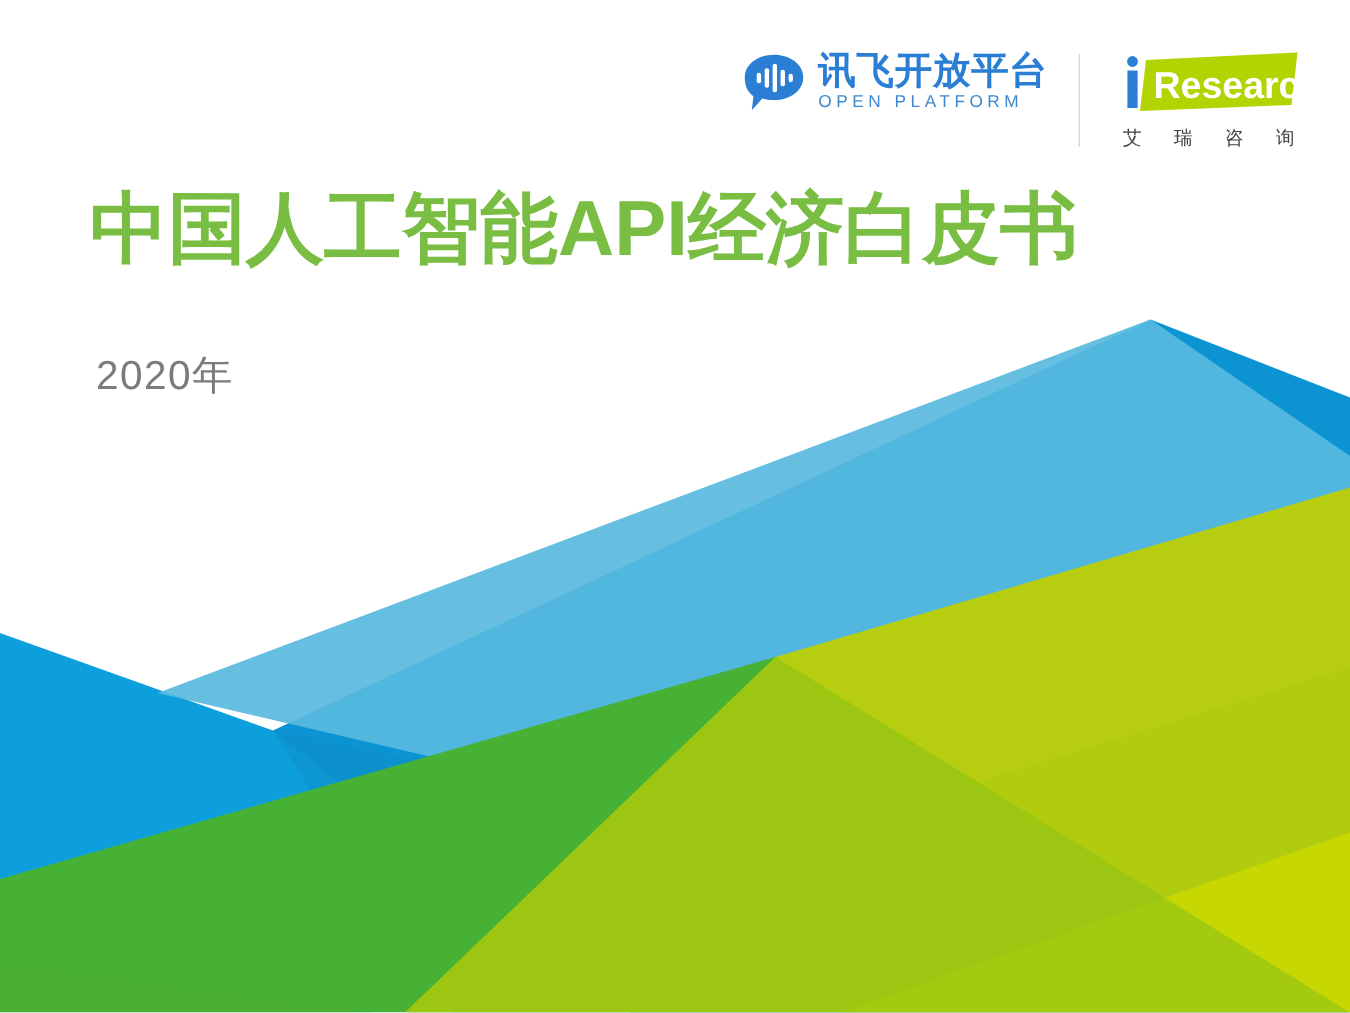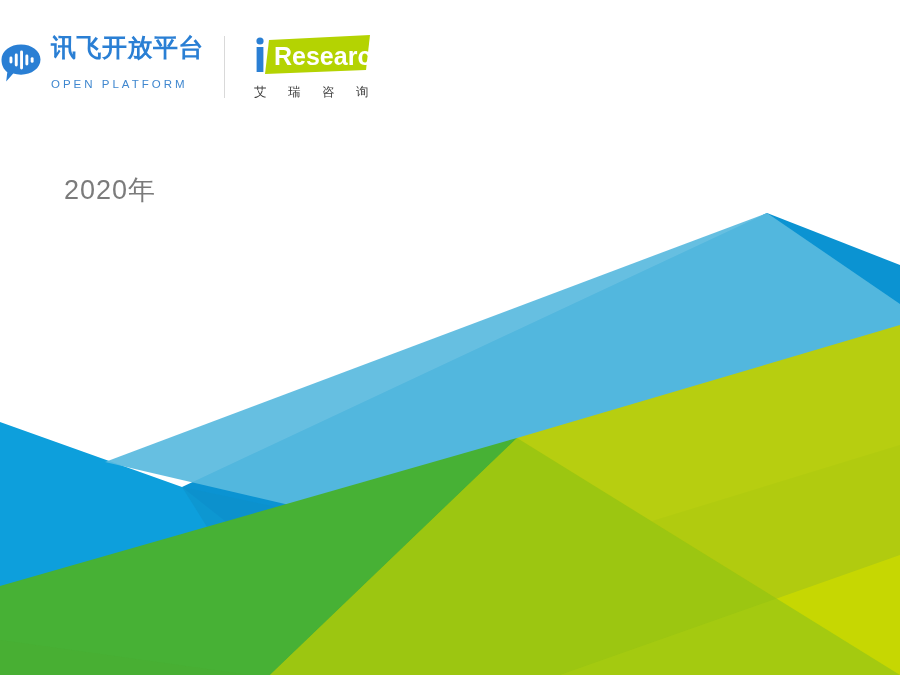--- a/index.html
+++ b/index.html
@@ -31,20 +31,21 @@
 
   
   .header {
     position: absolute;
     top: 34px;
     left: 0;
     width: 900px;
     height: 72px;
     z-index: 5;
     display: flex;
+    justify-content: flex-end;
     align-items: flex-start;
   }
   .logo-block {
     display: flex;
     align-items: flex-start;
   }
 
   
   .xf-logo {
     display: flex;
@@ -68,21 +69,21 @@
     color: #2a7fd4;
     letter-spacing: 0.5px;
     line-height: 1.05;
     white-space: nowrap;
   }
   .xf-en {
     font-size: 11.5px;
     color: #3f87cf;
     letter-spacing: 3.0px;
     line-height: 1.2;
-    margin-top: 18px;
+    margin-top: 2px;
     white-space: nowrap;
   }
 
   .divider {
     width: 1px;
     height: 62px;
     background: #d9d9d9;
     margin: 2px 20px 0 4px;
     flex: none;
   }
@@ -190,16 +191,17 @@
           <rect x="6.6" y="13" width="6.8" height="25" fill="#2a7fd4"></rect>
           <text x="24" y="31" font-family="'Liberation Sans', sans-serif" font-size="25" font-weight="bold" fill="#ffffff">Research</text>
         </svg>
         <div class="ir-sub">艾 瑞 咨 询</div>
       </div>
 
     </div>
   </div>
 
   <div class="title-area">
+    <h1 class="main-title">中国人工智能API经济白皮书</h1>
     <div class="sub-title">2020年</div>
   </div>
 
 </div>
 
 </body></html>

